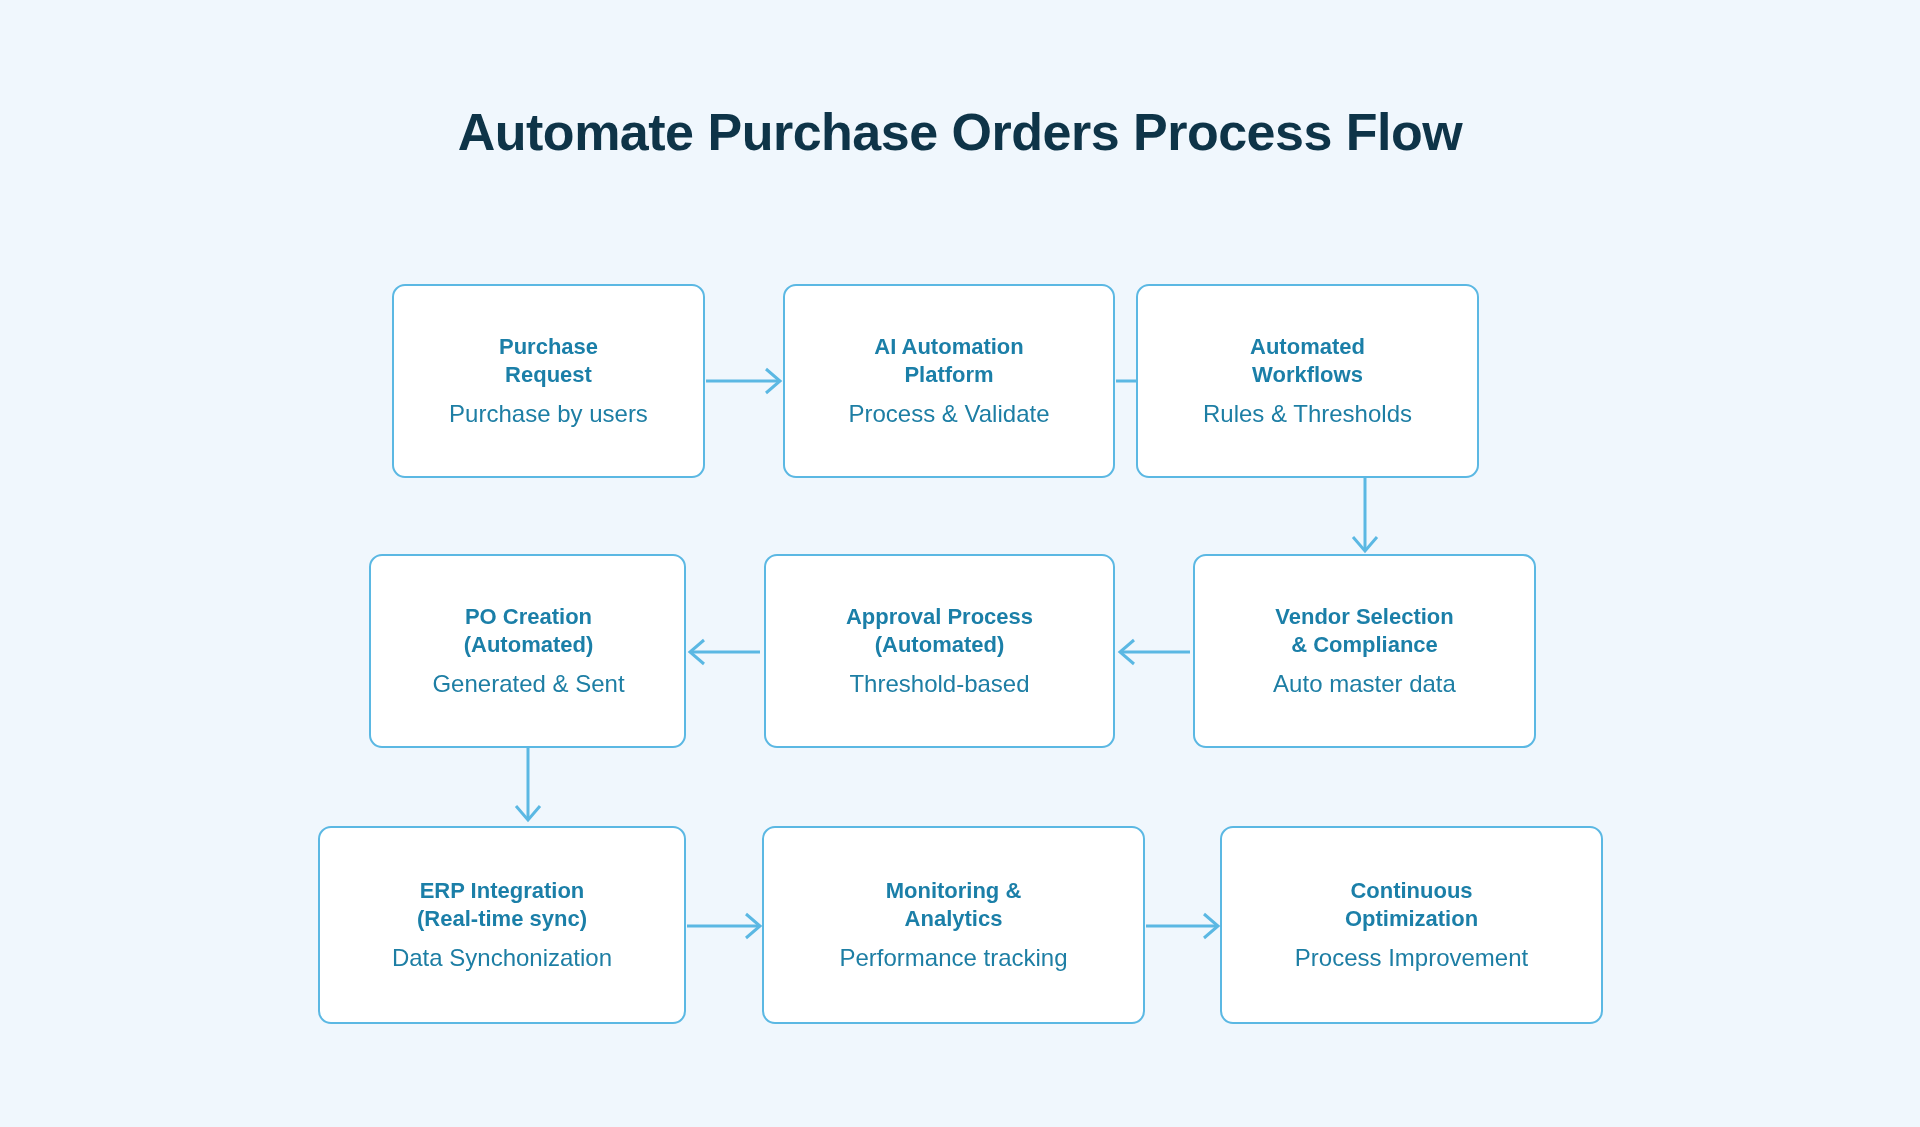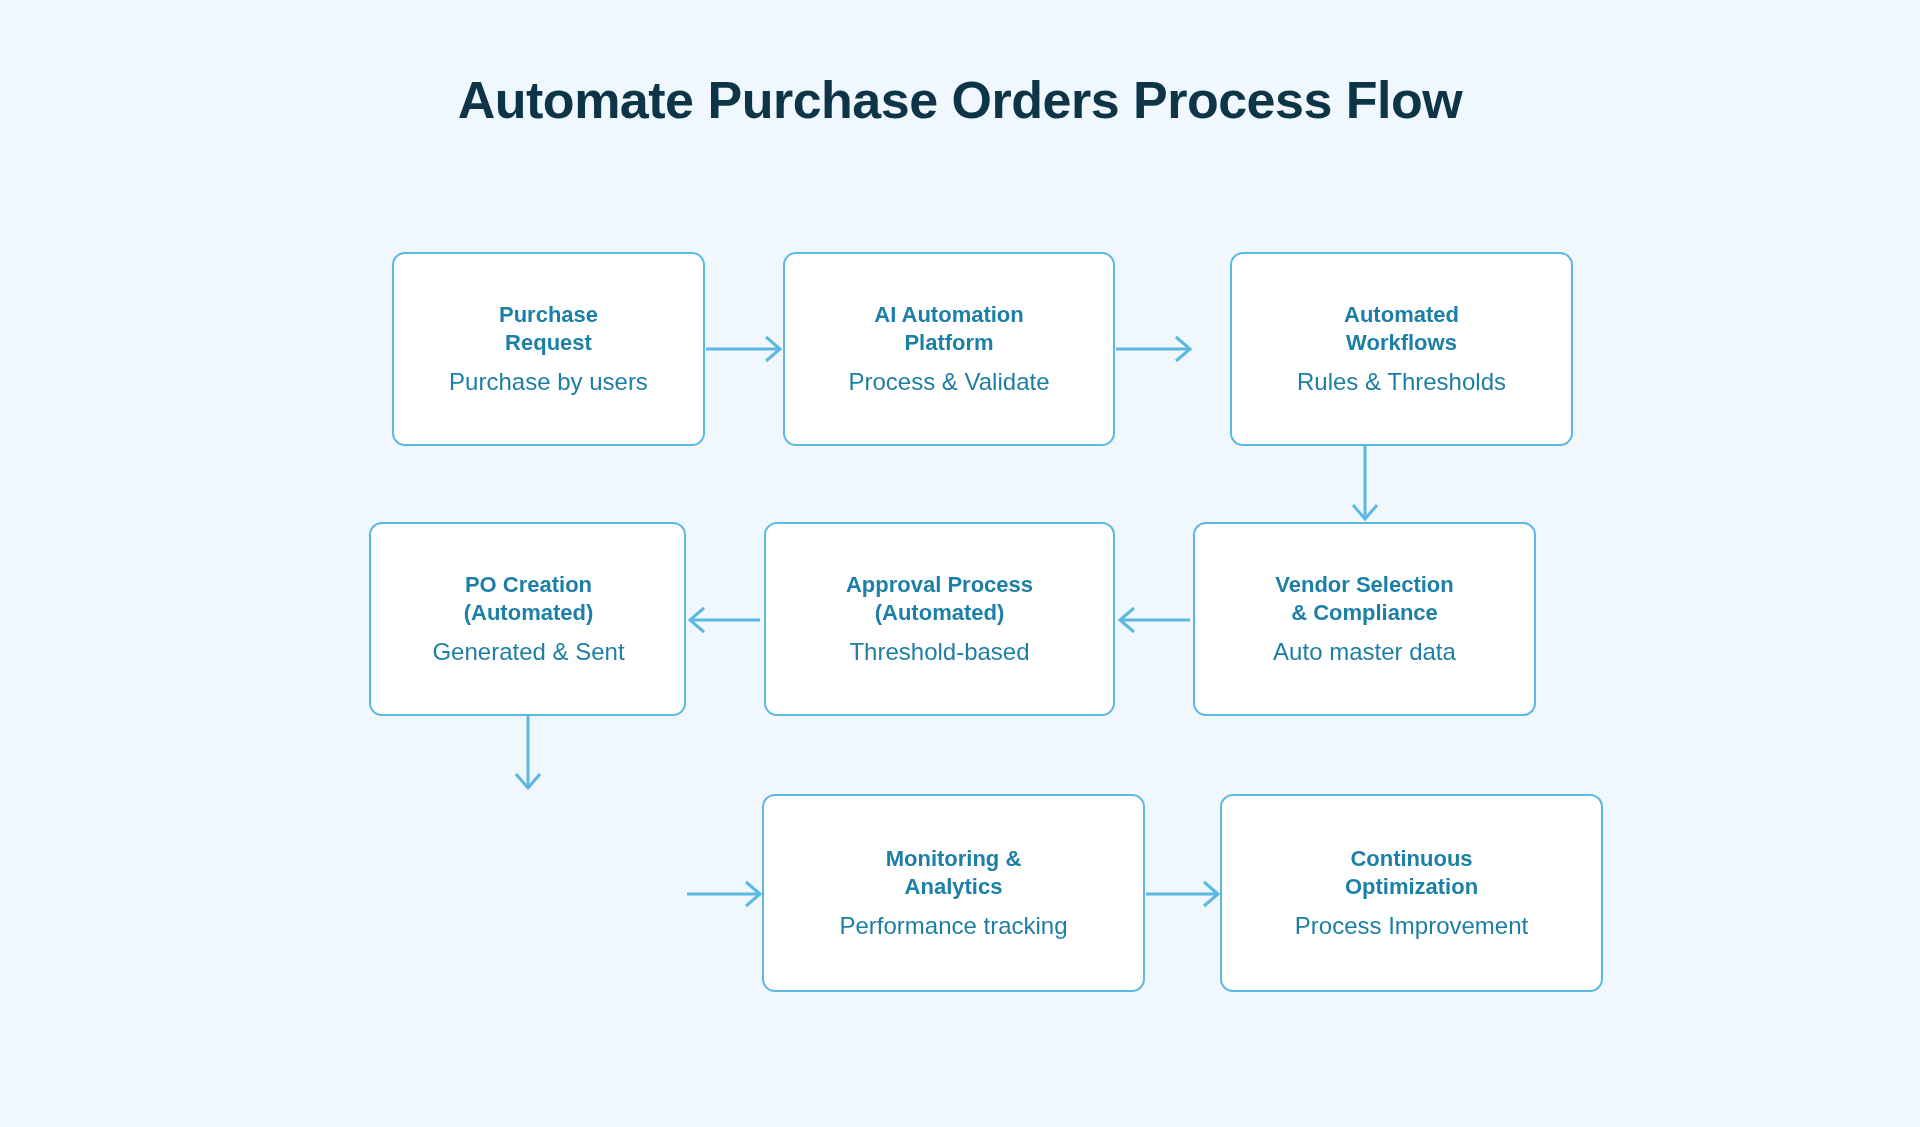--- a/index.html
+++ b/index.html
@@ -12,20 +12,21 @@
     background: #f0f7fd;
     font-family: "Liberation Sans", sans-serif;
     overflow: hidden;
   }
 
   #page {
     position: relative;
     width: 1920px;
     height: 970px;
     background: #f0f7fd;
+    margin-top: 32px;
   }
 
   #title {
     position: absolute;
     top: 72px;
     left: 0;
     width: 1920px;
     text-align: center;
     font-size: 52px;
     font-weight: bold;
@@ -140,21 +141,21 @@
 Request</div>
     <div class="node-sub">Purchase by users</div>
   </div>
 
   <div class="node" style="left:783px; top:252px; width:332px; height:194px;">
     <div class="node-title">AI Automation
 Platform</div>
     <div class="node-sub">Process &amp; Validate</div>
   </div>
 
-  <div class="node" style="left:1230px; top:252px; width:343px; height:194px;justify-content:center;">
+  <div class="node" style="left:1136px; top:252px; width:343px; height:194px;justify-content:center;">
     <div class="node-title">Automated
 Workflows</div>
     <div class="node-sub">Rules &amp; Thresholds</div>
   </div>
 
   <div class="node" style="left:1193px; top:522px; width:343px; height:194px;">
     <div class="node-title">Vendor Selection
 &amp; Compliance</div>
     <div class="node-sub">Auto master data</div>
   </div>
@@ -164,20 +165,25 @@
 (Automated)</div>
     <div class="node-sub">Threshold-based</div>
   </div>
 
   <div class="node" style="left:369px; top:522px; width:317px; height:194px;padding-left:12px;">
     <div class="node-title">PO Creation
 (Automated)</div>
     <div class="node-sub">Generated &amp; Sent</div>
   </div>
 
+  <div class="node" style="left:318px; top:794px; width:368px; height:198px;">
+    <div class="node-title">ERP Integration
+(Real-time sync)</div>
+    <div class="node-sub">Data Synchonization</div>
+  </div>
 
   <div class="node" style="left:762px; top:794px; width:383px; height:198px;align-items:center;">
     <div class="node-title">Monitoring &amp;
 Analytics</div>
     <div class="node-sub">Performance tracking</div>
   </div>
 
   <div class="node" style="left:1220px; top:794px; width:383px; height:198px;">
     <div class="node-title">Continuous
 Optimization</div>

